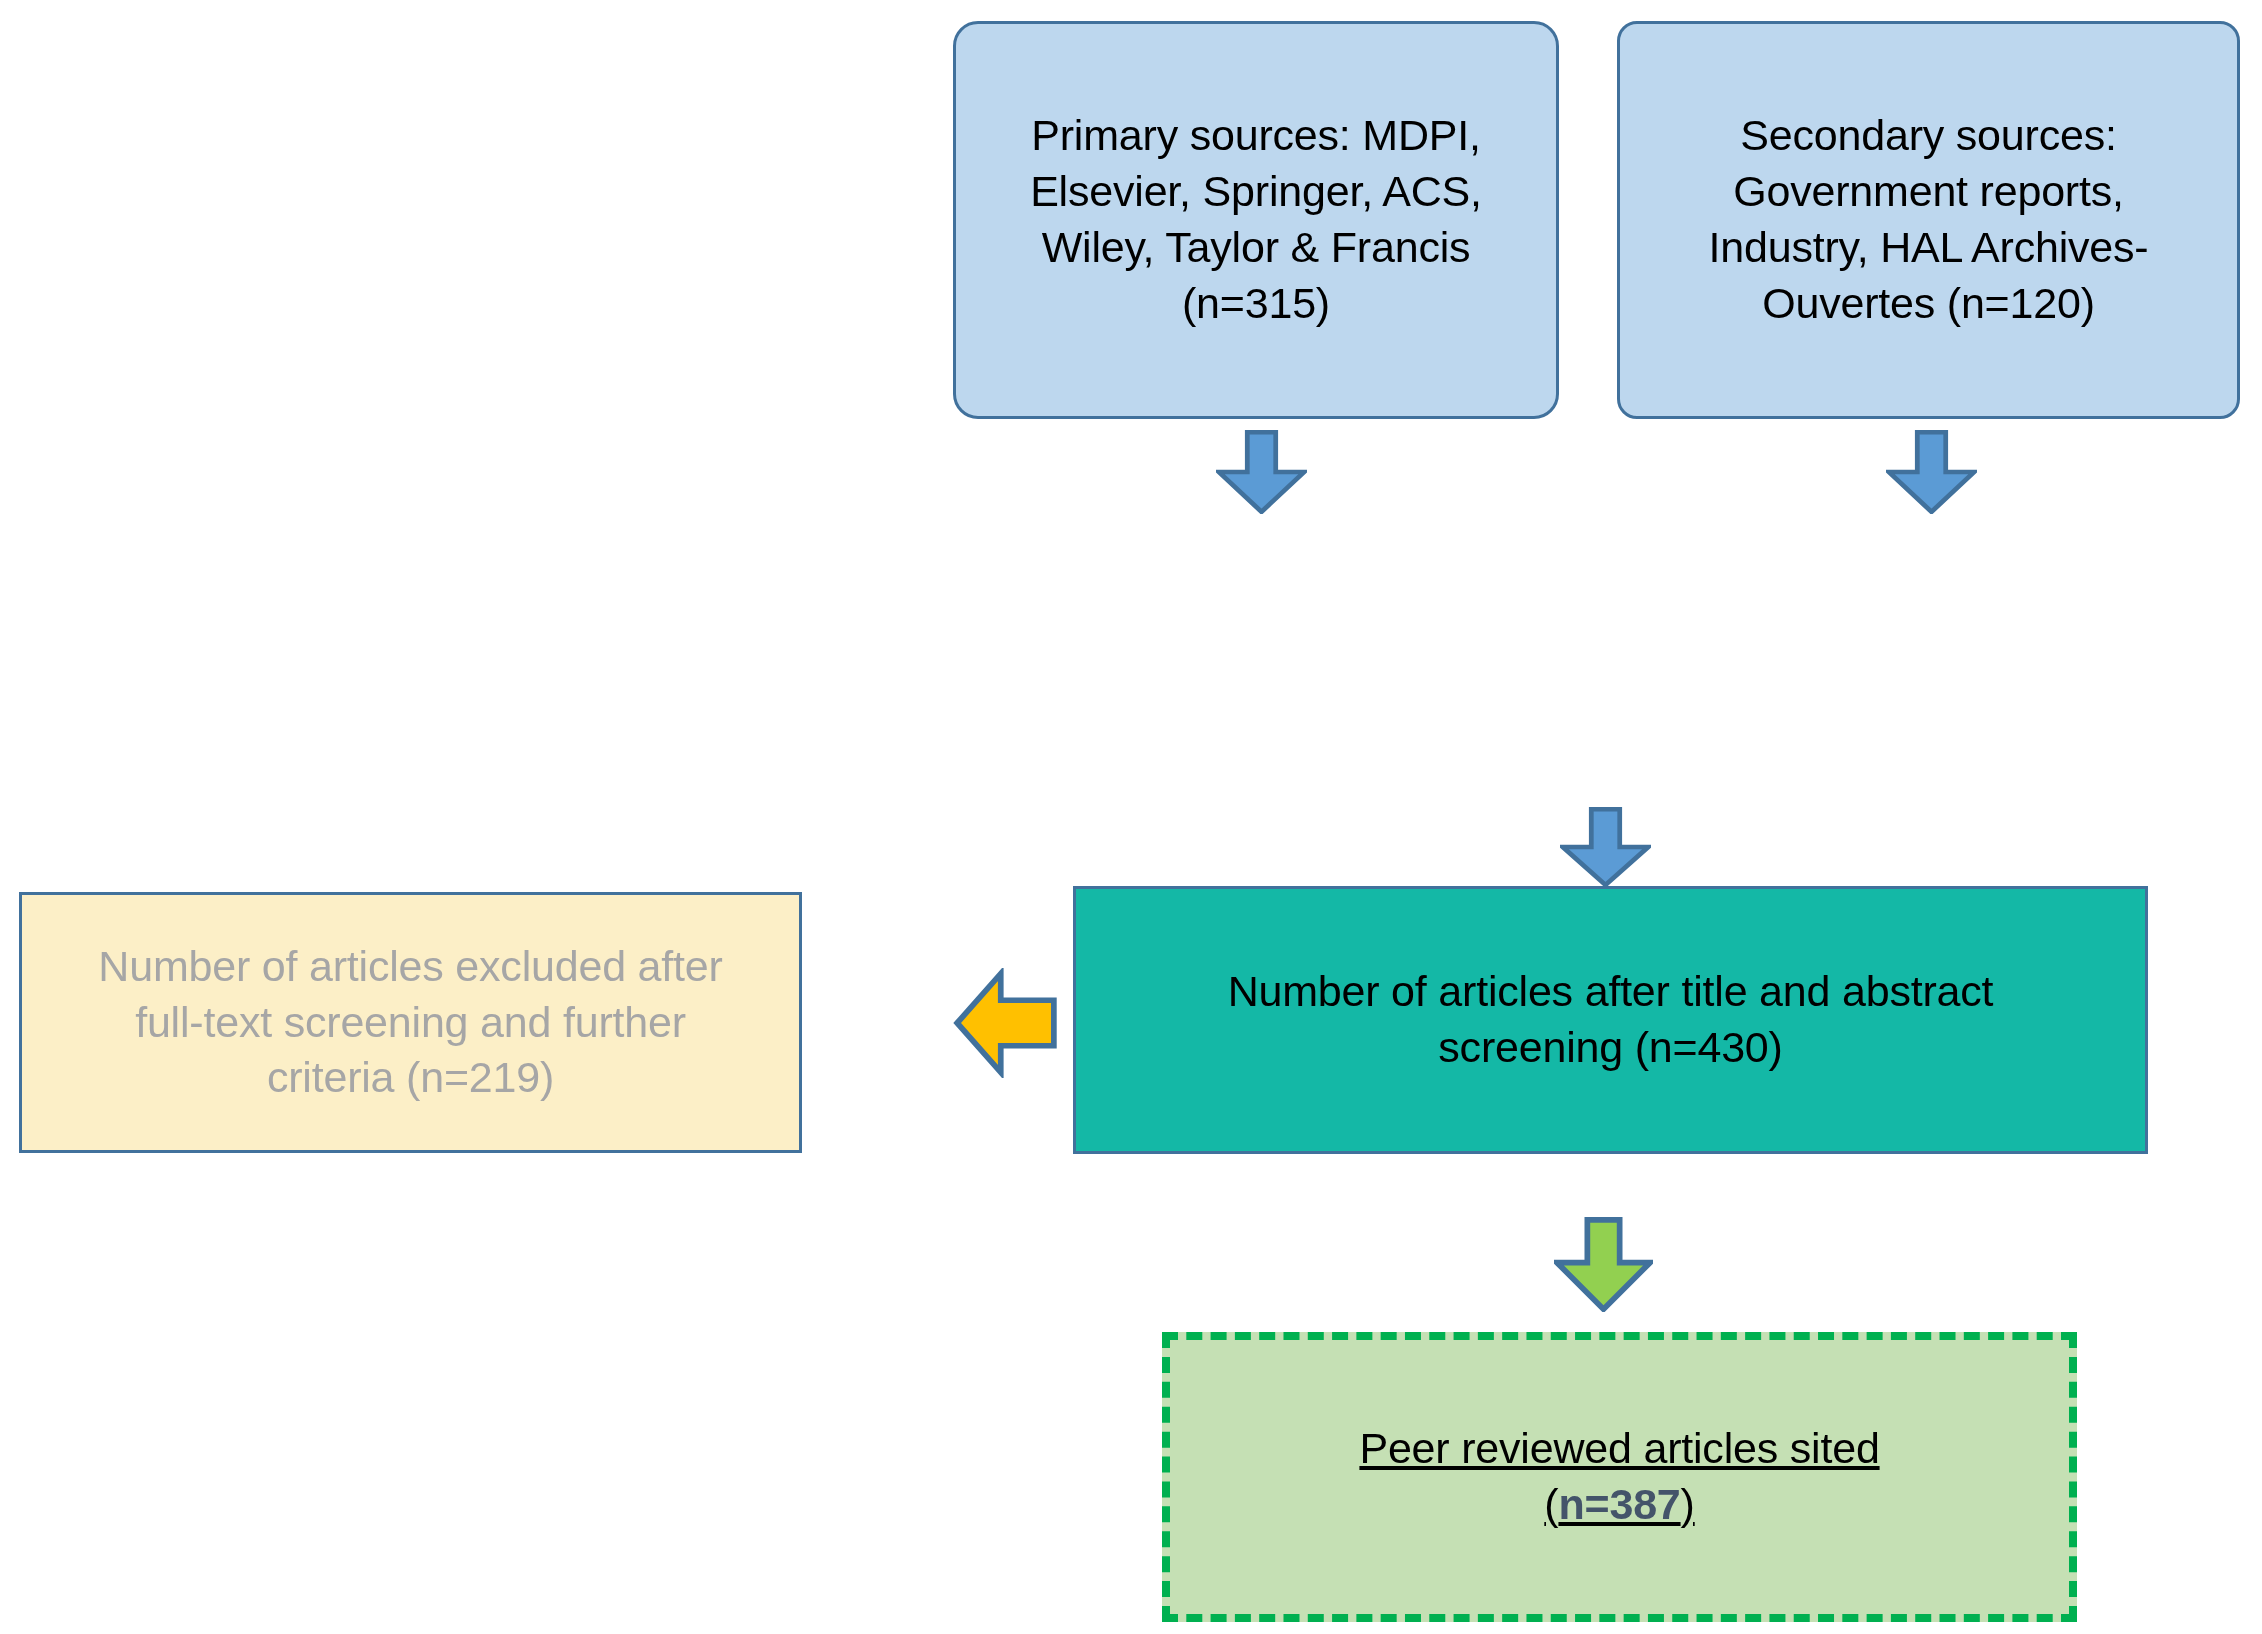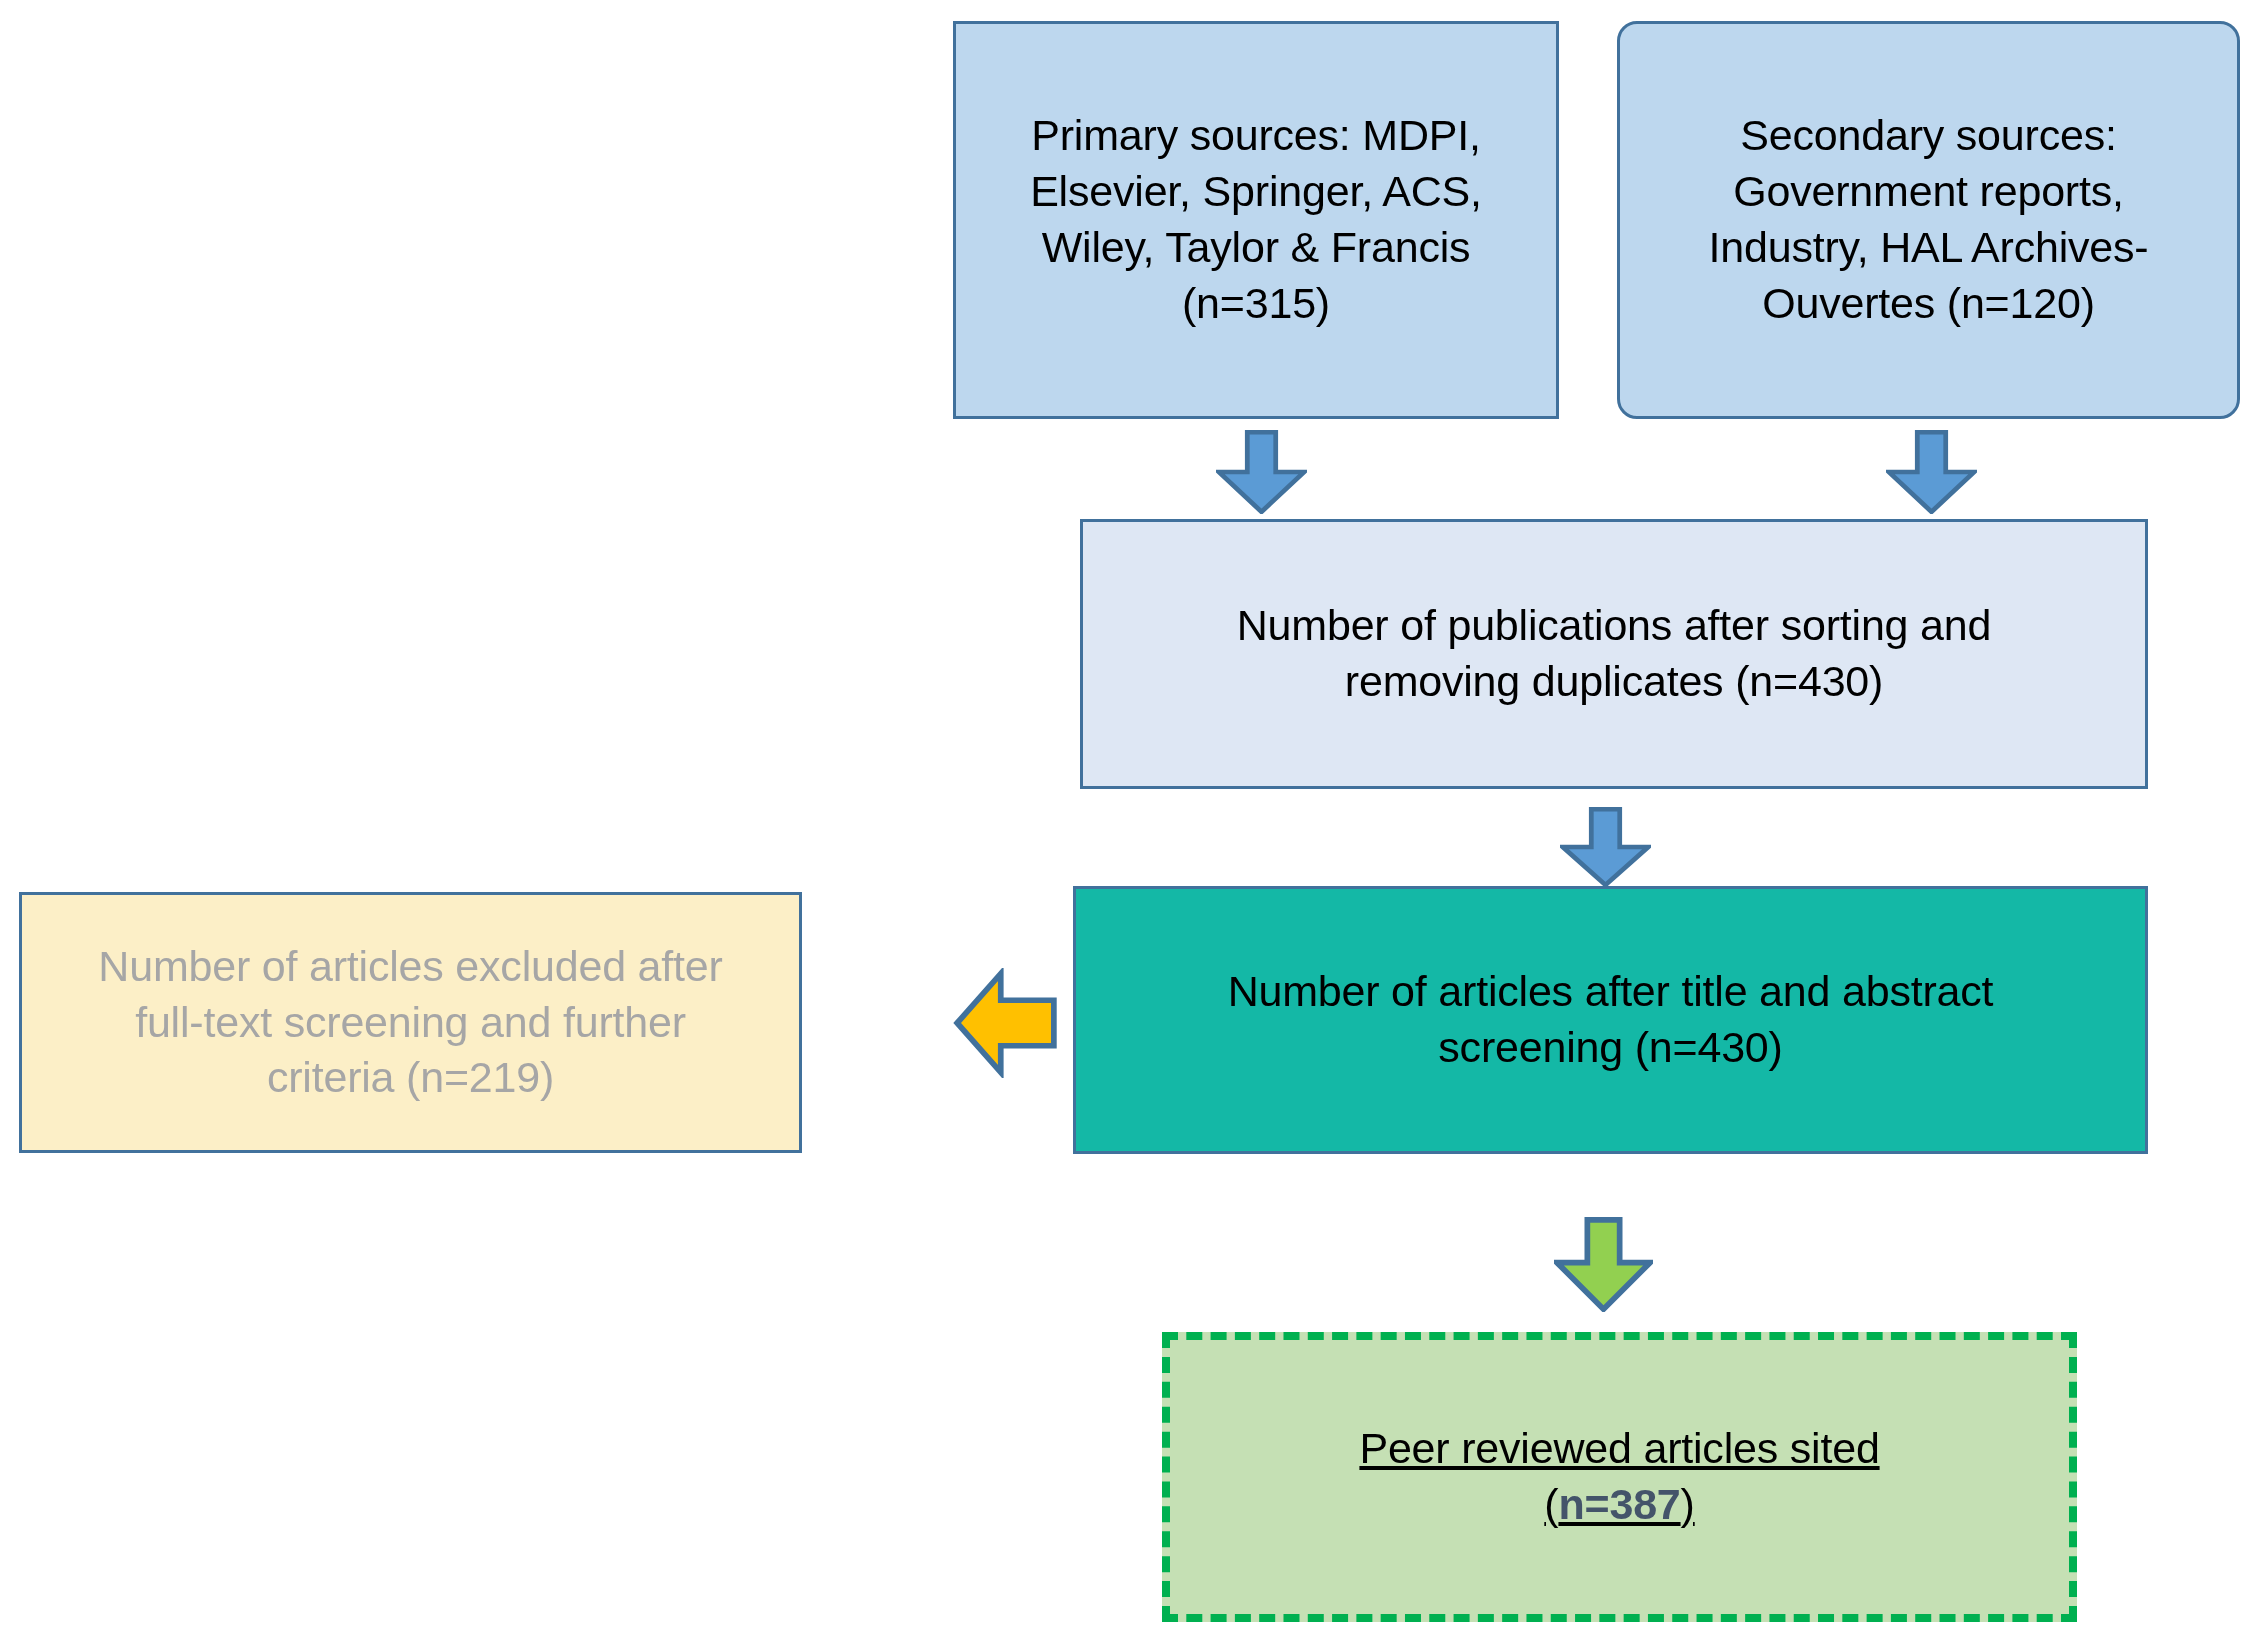--- a/index.html
+++ b/index.html
@@ -32,21 +32,21 @@
   .box .txt {
     display: block;
     width: 100%;
     white-space: pre-line;
   }
 
   .solid-border { border: 3.8px solid #41719C; }
   .dashed-border { border: 8.6px dashed #00B050; }
 
   
-  #src-primary   { left: 953px; top: 21px;   width: 606px;  height: 398px; font-size: 43px; }
+  #src-primary   { left: 953px; top: 21px;   width: 606px;  height: 398px; font-size: 43px; border-radius: 25px; }
   #src-secondary { left: 1617px; top: 21px;   width: 623px;  height: 398px; font-size: 43px; border-radius: 20px; }
   #dedup         { left: 1080px; top: 519px;  width: 1068px; height: 270px; font-size: 43px; }
   #screened      { left: 1073px; top: 886px;  width: 1075px; height: 268px; font-size: 43px; }
   #excluded      { left: 19px;   top: 892px;  width: 783px;  height: 261px; font-size: 43px; color: #A6A6A6; }
   #cited         { left: 1162px; top: 1332px; width: 915px;  height: 290px; font-size: 43px; }
 
   #src-primary, #src-secondary { background: #BDD7EE; }
   #dedup     { background: #DEE7F4; }
   #screened  { background: #14b8a6; }
   #excluded  { background: #FCEFC7; }
@@ -88,24 +88,20 @@
   </div>
 
   <svg class="arrow" id="arrow-primary" viewBox="0 0 96 88">
     <polygon points="33,2 63,2 63,44 93,44 48,86 3,44 33,44" fill="#5B9BD5" stroke="#41719C" stroke-width="5" stroke-linejoin="miter"></polygon>
   </svg>
 
   <svg class="arrow" id="arrow-secondary" viewBox="0 0 96 88">
     <polygon points="33,2 63,2 63,44 93,44 48,86 3,44 33,44" fill="#5B9BD5" stroke="#41719C" stroke-width="5" stroke-linejoin="miter"></polygon>
   </svg>
 
-  <div class="box solid-border" id="dedup">
-    <span class="txt">Number of publications after sorting and
-removing duplicates (n=430)</span>
-  </div>
 
   <svg class="arrow" id="arrow-dedup" viewBox="0 0 96 84">
     <polygon points="33,2 63,2 63,42 93,42 48,82 3,42 33,42" fill="#5B9BD5" stroke="#41719C" stroke-width="5" stroke-linejoin="miter"></polygon>
   </svg>
 
   <div class="box solid-border" id="excluded">
     <span class="txt">Number of articles excluded after
 full-text screening and further
 criteria (n=219)</span>
   </div>

